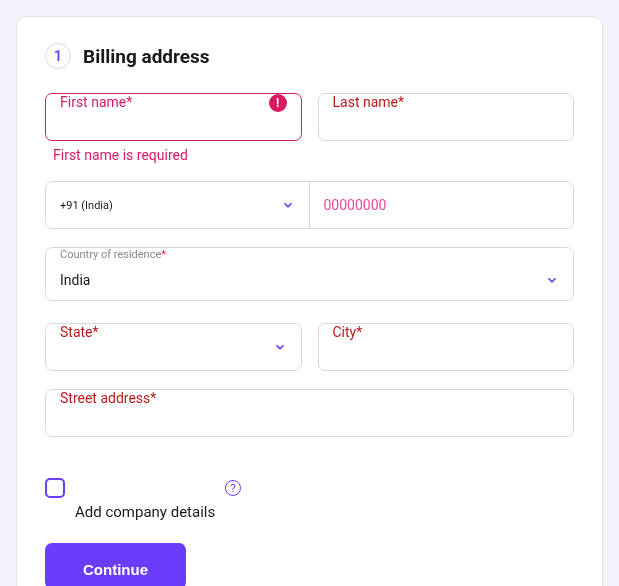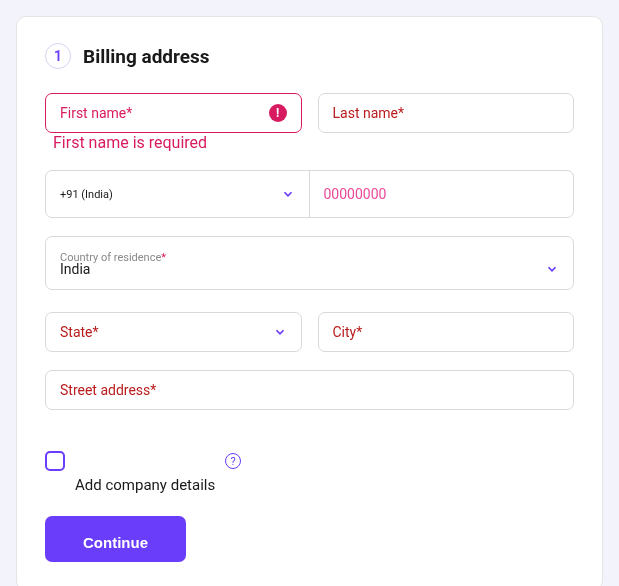--- a/index.html
+++ b/index.html
@@ -42,23 +42,22 @@
     .row {
       display: flex;
       gap: 16px;
       margin-bottom: 18px;
       align-items: flex-start;
     }
     .col { flex: 1; min-width: 0; }
     .field {
       border: 1px solid #d9d9d9;
       border-radius: 7px;
-      height: 40px;
-      display: flex;
-      align-items: center;
+      height: 48px;
+      display: flex;
       padding: 0 14px;
       background: #fff;
       position: relative;
     }
     .field.error { border: 1.5px solid #d81b60; }
     .field-label {
       color: #b91c1c;
       font-size: 14px;
       flex: 1;
     }
@@ -70,21 +69,22 @@
       background: #d81b60;
       color: #fff;
       font-size: 12px;
       font-weight: 700;
       display: flex;
       align-items: center;
       justify-content: center;
     }
     .error-msg {
       color: #d81b60;
-      font-size: 16px;
+      font-size: 14px;
+      margin-top: 6px;
       padding-left: 8px;
     }
     .chevron {
       color: #6a3dfa;
       display: flex;
       align-items: center;
     }
     .chevron svg { width: 14px; height: 14px; }
     .joined-row {
       display: flex;
@@ -117,21 +117,21 @@
       border-radius: 7px;
       height: 54px;
       position: relative;
       display: flex;
       align-items: center;
       padding: 12px 14px 0 14px;
       margin-bottom: 22px;
     }
     .float-label {
       position: absolute;
-      top: 14px;
+      top: 0;
       left: 14px;
       font-size: 11px;
       color: #888;
     }
     .float-label .req { color: #d81b60; }
     .float-value {
       color: #1a1a1a;
       font-size: 14px;
       flex: 1;
     }

